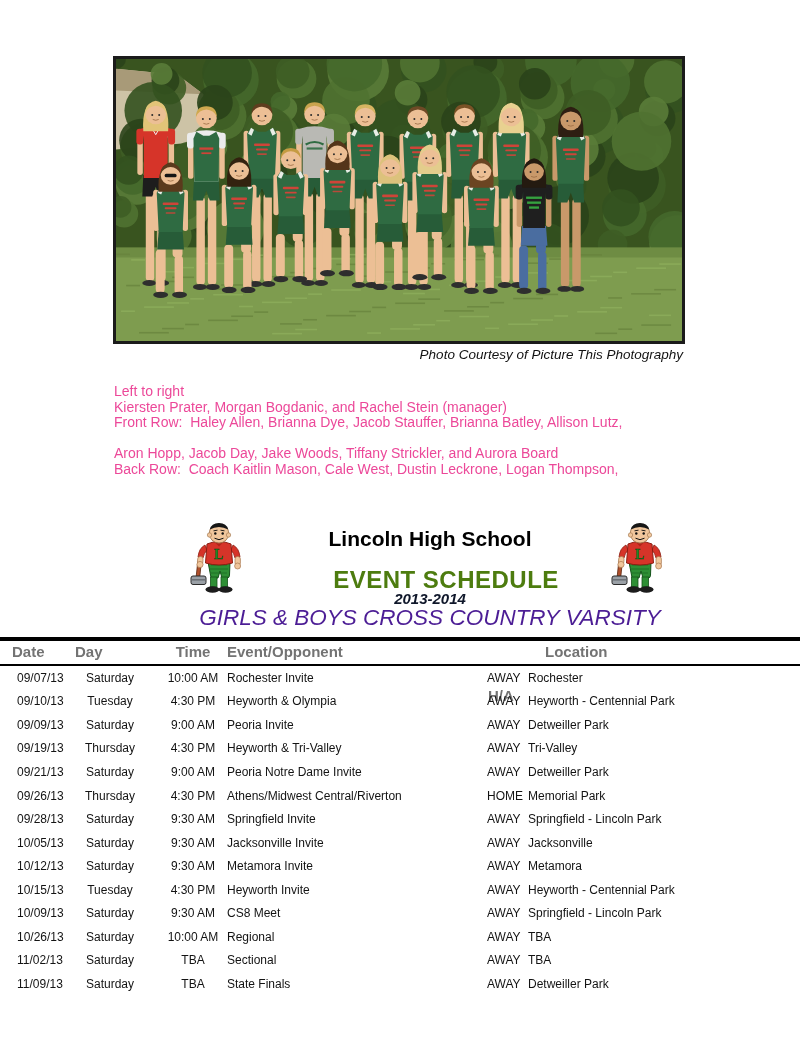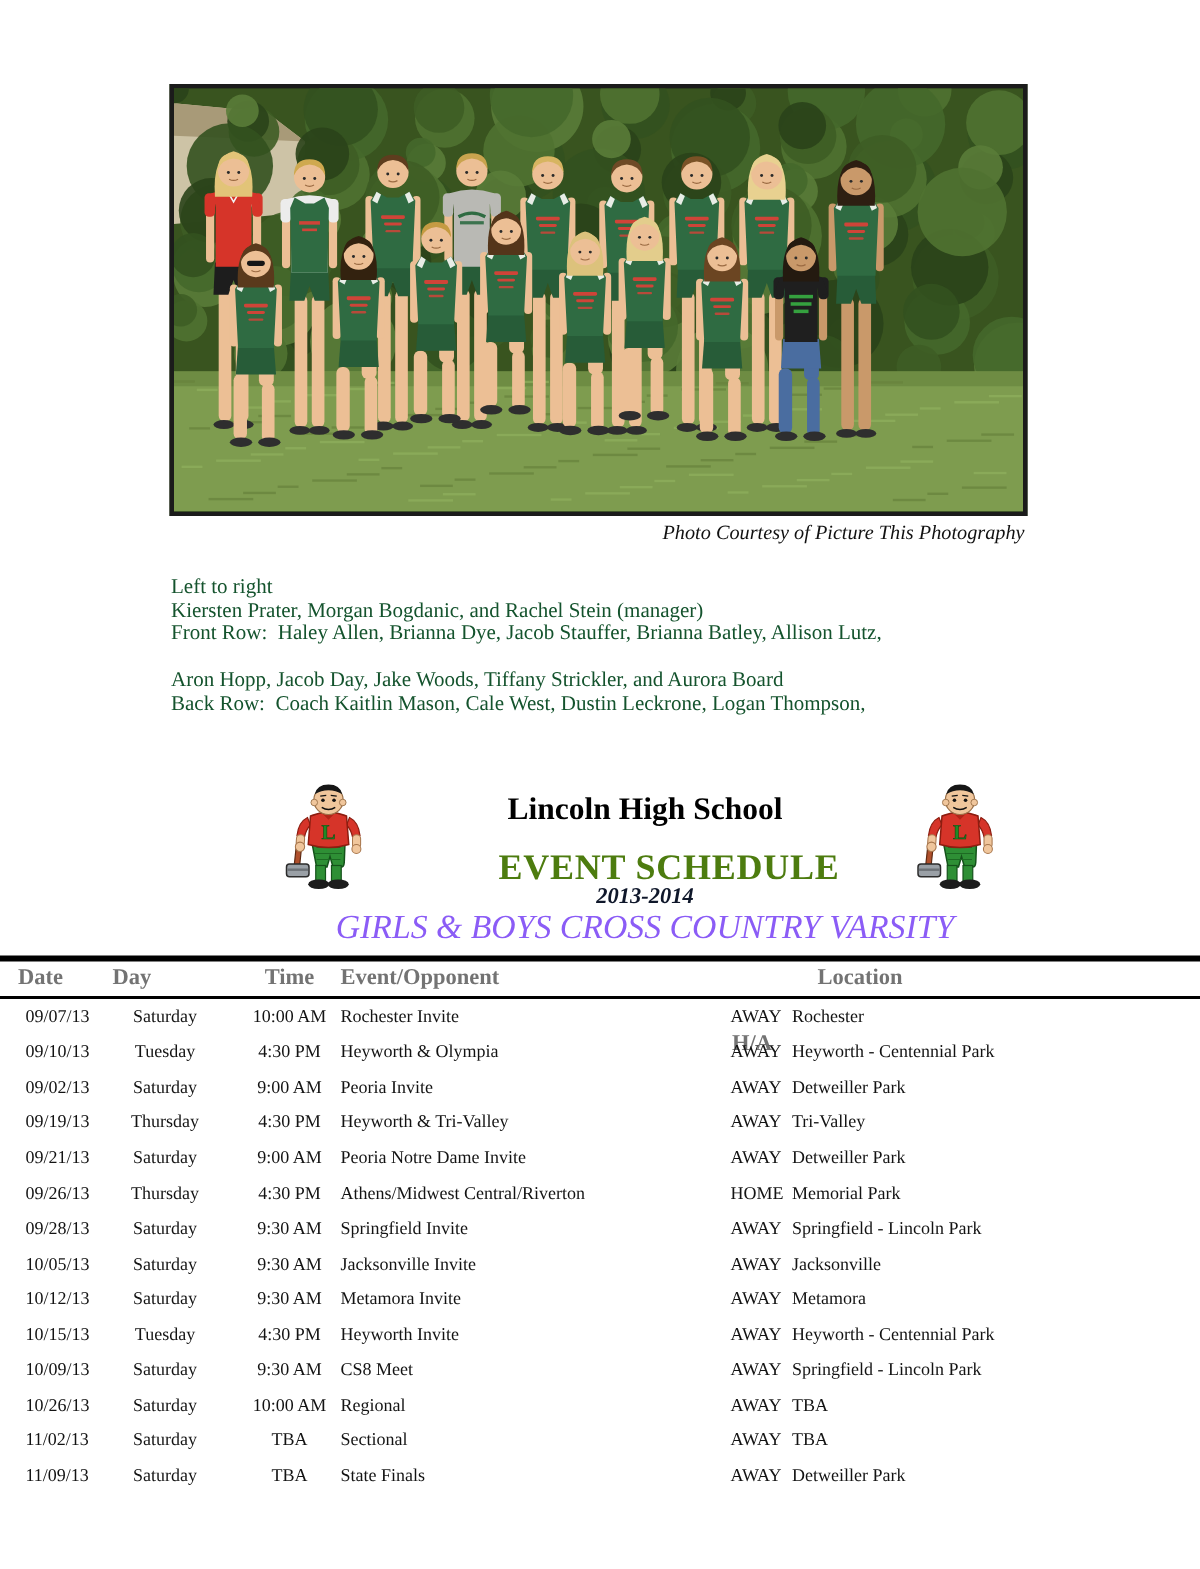--- a/index.html
+++ b/index.html
@@ -1,36 +1,36 @@
 <!DOCTYPE html>
 <html><head>
 <meta charset="utf-8">
 <style>
   html,body{margin:0;padding:0;background:#ffffff;}
   .page{position:relative;width:800px;height:1046px;background:#fff;overflow:hidden;
-        font-family:Liberation Serif, serif;color:#1a1a1a;}
+        font-family:Liberation Sans, sans-serif;color:#1a1a1a;}
 
   
   .photo{position:absolute;left:113px;top:56px;width:566px;height:282px;
          border:3px solid #1b1b1b;background:#39541f;}
   .photo svg{display:block;width:100%;height:100%;}
 
   .caption{position:absolute;left:113px;top:347px;width:570px;text-align:right;
            font-style:italic;font-size:13.5px;color:#111;}
 
   .roster{position:absolute;left:114px;top:384px;width:557px;
-          font-size:14px;line-height:15.5px;color:#14532d;}
+          font-size:14px;line-height:15.5px;color:#ec4899;}
   .roster-line{white-space:pre-wrap;min-height:15.5px;}
 
   
   .masthead{position:absolute;left:60px;top:0;width:740px;text-align:center;}
   .school{position:absolute;left:0;top:527px;width:100%;font-size:21px;font-weight:bold;color:#000;}
   .evtitle{position:absolute;left:16px;top:549px;width:100%;font-size:24px;font-weight:bold;letter-spacing:.5px;color:#4d7c0f;margin-top:17px;}
   .season{position:absolute;left:0;top:590px;width:100%;font-size:15px;font-weight:bold;font-style:italic;color:#0f172a;}
-  .subtitle{position:absolute;left:0;top:605px;width:100%;font-size:22.5px;font-style:italic;color:#8b5cf6;}
+  .subtitle{position:absolute;left:0;top:605px;width:100%;font-size:22.5px;font-style:italic;color:#4c1d95;}
   .mascot{position:absolute;width:64px;height:74px;}
   .mascot.m-left{left:187px;top:521px;}
   .mascot.m-right{left:608px;top:521px;}
 
   
   .rule1{position:absolute;left:0;top:637px;width:800px;height:3.5px;background:#000;}
   .rule2{position:absolute;left:0;top:664px;width:800px;height:2.2px;background:#000;}
   .thead{position:absolute;left:0;top:641px;width:800px;height:22px;line-height:22px;
          font-size:15px;font-weight:bold;color:#737373;padding-left:33px;}
   .thead span{position:absolute;top:0;}
@@ -670,21 +670,21 @@
       </div>
       <div class="trow">
         <span class="c-date">09/10/13</span>
         <span class="c-day">Tuesday</span>
         <span class="c-time">4:30 PM</span>
         <span class="c-event">Heyworth &amp; Olympia</span>
         <span class="c-ha">AWAY</span>
         <span class="c-loc">Heyworth - Centennial Park</span>
       </div>
       <div class="trow">
-        <span class="c-date">09/02/13</span>
+        <span class="c-date">09/09/13</span>
         <span class="c-day">Saturday</span>
         <span class="c-time">9:00 AM</span>
         <span class="c-event">Peoria Invite</span>
         <span class="c-ha">AWAY</span>
         <span class="c-loc">Detweiller Park</span>
       </div>
       <div class="trow">
         <span class="c-date">09/19/13</span>
         <span class="c-day">Thursday</span>
         <span class="c-time">4:30 PM</span>

